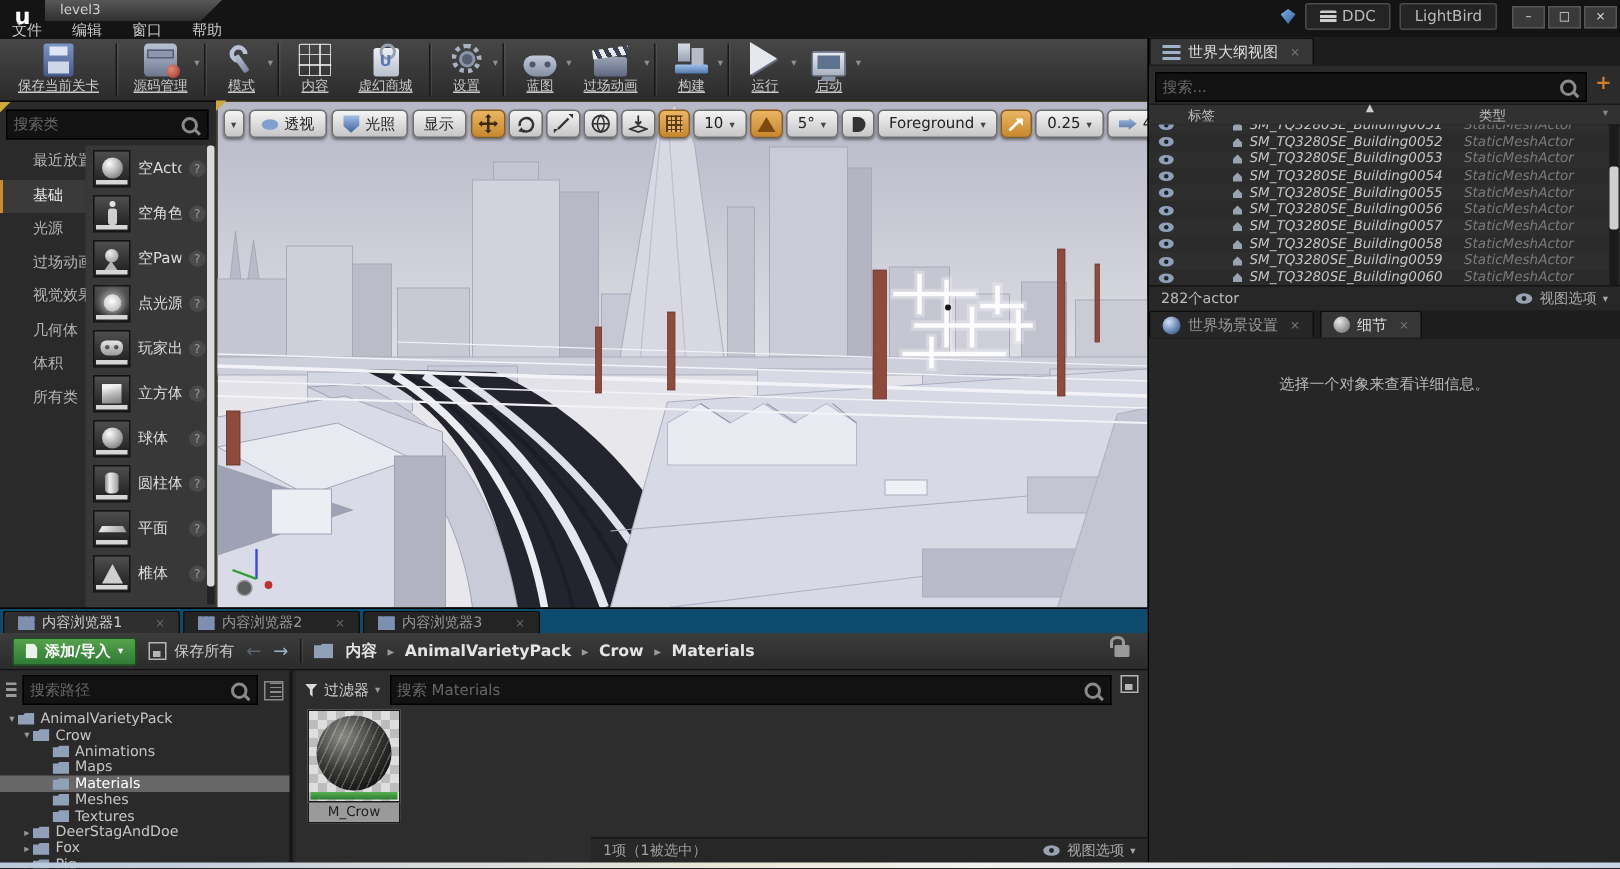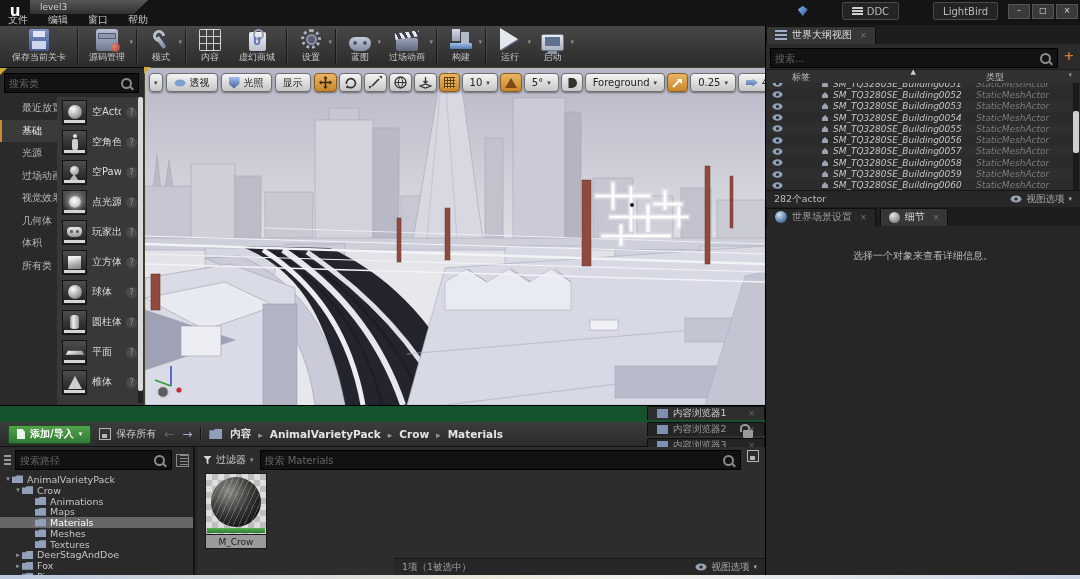--- a/index.html
+++ b/index.html
@@ -6,28 +6,28 @@
   .app{position:relative;width:1080px;height:579px;background:#1e1e1e;font-family:"DejaVu Sans","Liberation Sans",sans-serif;color:#ccc;overflow:hidden;font-size:11px;-webkit-font-smoothing:antialiased;}
 
   
   .titlebar{position:absolute;left:0;top:0;right:0;height:26px;background:#141414;}
   .ue-logo{position:absolute;left:5px;top:1px;width:20px;height:20px;color:#fff;font-size:15px;font-weight:bold;line-height:20px;text-align:center;}
   .level-tab{position:absolute;left:30px;top:0;width:118px;height:14px;background:linear-gradient(#585858,#303030);clip-path:polygon(0 0,100% 0,88% 100%,0 100%);color:#cfcfcf;font-size:9px;line-height:14px;padding-left:10px;box-sizing:border-box;}
   .menubar{position:absolute;left:8px;top:13px;height:13px;display:flex;gap:20px;font-size:10px;color:#c8c8c8;}
   .menubar span{cursor:default;}
   .tb-right{position:absolute;right:2px;top:2px;display:flex;align-items:center;gap:6px;}
   .gem{width:10px;height:10px;background:linear-gradient(135deg,#7fb3e8,#2b5d9e);clip-path:polygon(50% 0,100% 35%,50% 100%,0 35%);}
-  .pillbtn{height:16px;background:#242424;border:1px solid #4a4a4a;border-radius:2px;color:#bbb;font-size:10px;display:flex;align-items:center;gap:4px;padding:0 9px;margin-left:28px;}
+  .pillbtn{height:16px;background:#242424;border:1px solid #4a4a4a;border-radius:2px;color:#bbb;font-size:10px;display:flex;align-items:center;gap:4px;padding:0 9px;}
   .ddc-ico{width:11px;height:9px;background:repeating-linear-gradient(#cfcfcf 0 2px,#242424 2px 3px);border-radius:1px;}
   .winctl{display:flex;gap:2px;margin-left:4px;}
   .winctl b{width:20px;height:13px;background:#3a3a3a;border:1px solid #555;color:#ddd;font-size:8px;line-height:12px;text-align:center;font-weight:normal;}
 
   
   .toolbar{position:absolute;left:0;top:26px;width:765px;height:42px;background:linear-gradient(#474747,#2b2b2b);border-bottom:1px solid #0c0c0c;display:flex;align-items:stretch;padding-left:4px;box-sizing:border-box;}
-  .tb-btn{display:flex;flex-direction:column;align-items:center;justify-content:flex-end;padding:2px 8px 3px;position:relative;}
+  .tb-btn{display:flex;flex-direction:column;align-items:center;justify-content:flex-end;padding:2px 8px 3px;position:relative;text-decoration:underline;}
   .tb-label{font-size:9px;color:#c9c9c9;white-space:nowrap;}
   .tb-caret{position:absolute;right:0;top:12px;color:#909090;font-size:7px;}
   .tb-caret::after{content:"▾";}
   .tb-sep{width:1px;background:#181818;box-shadow:1px 0 0 rgba(255,255,255,.08);margin:3px 3px;}
   .tbi{width:26px;height:22px;position:relative;margin-bottom:1px;}
   .tbi-save{background:linear-gradient(#7d95c6,#46598c);border-radius:2px;width:20px;margin:0 3px;}
   .tbi-save::before{content:"";position:absolute;left:4px;top:2px;right:4px;height:6px;background:#dfe5f2;}
   .tbi-save::after{content:"";position:absolute;left:3px;bottom:2px;right:3px;height:8px;background:#cdd6ea;}
   .tbi-source{background:linear-gradient(#b9c2d4,#6d7890);border-radius:3px;width:22px;margin:0 2px;}
   .tbi-source::before{content:"";position:absolute;left:2px;top:4px;right:2px;height:4px;background:#8d98b0;border:1px solid #525c72;}
@@ -95,21 +95,21 @@
   .vp-caret::after{content:"▾";font-size:7px;color:#444;}
   .vp-right{margin-left:auto;display:flex;align-items:center;gap:2px;}
   .vp-max{width:9px;height:9px;border:1px solid #e6e6e6;opacity:.65;margin-left:4px;}
   .vp-grid-ico{width:11px;height:11px;background:repeating-linear-gradient(90deg,#5a3c10 0 1px,transparent 1px 3px),repeating-linear-gradient(#5a3c10 0 1px,transparent 1px 3px),#e7b25f;}
   .vp-tri{width:0;height:0;border-left:6px solid transparent;border-right:6px solid transparent;border-bottom:10px solid #7a4a12;}
   .vp-shield{width:11px;height:12px;background:linear-gradient(#9fc0ea,#3f5f96);clip-path:polygon(0 0,100% 0,100% 60%,50% 100%,0 60%);}
   .vp-cammove{width:12px;height:8px;background:linear-gradient(#9ab4dd,#53719f);border-radius:2px;clip-path:polygon(0 20%,55% 20%,55% 0,100% 50%,55% 100%,55% 80%,0 80%);}
 
   
   .outliner{position:absolute;left:765px;top:25px;width:315px;height:182px;background:#2b2b2b;border-left:1px solid #000;box-sizing:border-box;}
-  .rtab-row{height:19px;background:#1d1d1d;display:flex;align-items:center;}
+  .rtab-row{height:19px;background:#1d1d1d;display:flex;align-items:flex-start;}
   .rtab{height:17px;background:#363636;border:1px solid #0e0e0e;border-bottom:0;display:flex;align-items:center;gap:5px;padding:0 8px;font-size:10px;color:#ddd;border-radius:2px 2px 0 0;}
   .rtab.inactive{background:#262626;color:#999;}
   .rtab .x{color:#777;font-size:8px;margin-left:3px;}
   .ol-search{position:absolute;left:4px;top:23px;right:22px;}
   .ol-plus{position:absolute;right:4px;top:24px;width:14px;height:14px;color:#d07b2d;font-weight:bold;font-size:13px;line-height:14px;text-align:center;}
   .ol-plus::after{content:"+";}
   .ol-head{position:absolute;left:0;top:44px;right:0;height:13px;background:#313131;border-top:1px solid #1a1a1a;border-bottom:1px solid #1a1a1a;font-size:9px;color:#bdbdbd;}
   .ol-head .c1{position:absolute;left:26px;top:1px;}
   .ol-head .sortarrow{position:absolute;left:46%;top:-2px;color:#cfcfcf;font-size:7px;}
   .ol-head .c2{position:absolute;left:220px;top:1px;}
@@ -130,21 +130,21 @@
   .viewopts::after{content:"▾";font-size:7px;}
 
   .details{position:absolute;left:765px;top:207px;width:315px;height:368px;background:#262626;border-left:1px solid #000;box-sizing:border-box;}
   .dt-msg{position:absolute;left:0;right:0;top:42px;text-align:center;color:#b9b9b9;font-size:10px;}
   .globe-ico{width:12px;height:12px;border-radius:50%;background:radial-gradient(circle at 35% 30%,#cfe2f5,#4d6f9e 70%);}
   .detail-ico{width:11px;height:11px;border-radius:50%;background:radial-gradient(circle at 35% 30%,#e8e8e8,#8a8a8a 70%);}
   .outl-ico{width:12px;height:10px;background:repeating-linear-gradient(#9fb0c8 0 2px,transparent 2px 4px);}
 
   
   .cb{position:absolute;left:0;top:405px;width:765px;height:170px;background:#262626;border-top:1px solid #000;box-sizing:border-box;}
-  .cb-tabs{height:16px;background:#14532d;display:flex;align-items:flex-end;gap:2px;padding-left:2px;flex-direction:column;}
+  .cb-tabs{height:16px;background:#0c4a6e;display:flex;align-items:flex-end;gap:2px;padding-left:2px;}
   .cb-tab{height:15px;background:#2f2f2f;border:1px solid #0d0d0d;border-bottom:0;display:flex;align-items:center;gap:5px;padding:0 9px;font-size:9.5px;color:#cfcfcf;border-radius:2px 2px 0 0;width:118px;box-sizing:border-box;}
   .cb-tab.inactive{background:#242424;color:#9a9a9a;}
   .cb-tab .x{margin-left:auto;color:#6a6a6a;font-size:8px;}
   .cb-grid-ico{width:11px;height:9px;background:repeating-linear-gradient(90deg,#7e90b2 0 3px,#2a2f3a 3px 4px),repeating-linear-gradient(#7e90b2 0 3px,#2a2f3a 3px 4px);background-blend-mode:lighten;background-color:#7e90b2;flex:0 0 auto;}
   .cb-toolbar{height:24px;background:linear-gradient(#3c3c3c,#2b2b2b);border-bottom:1px solid #121212;display:flex;align-items:center;gap:8px;padding:0 8px;}
   .btn-add{height:17px;background:linear-gradient(#55a24c,#2f7a35);border:1px solid #1e4f22;border-radius:2px;color:#fff;font-size:10px;font-weight:bold;display:flex;align-items:center;gap:5px;padding:0 8px;}
   .btn-add::after{content:"▾";font-size:7px;font-weight:normal;}
   .page-ico{width:8px;height:10px;background:#eaf2ea;clip-path:polygon(0 0,70% 0,100% 30%,100% 100%,0 100%);}
   .btn-flat{display:flex;align-items:center;gap:5px;color:#cfcfcf;font-size:10px;}
   .floppy-ico{width:10px;height:10px;border:1px solid #b5b5b5;position:relative;background:transparent;}

